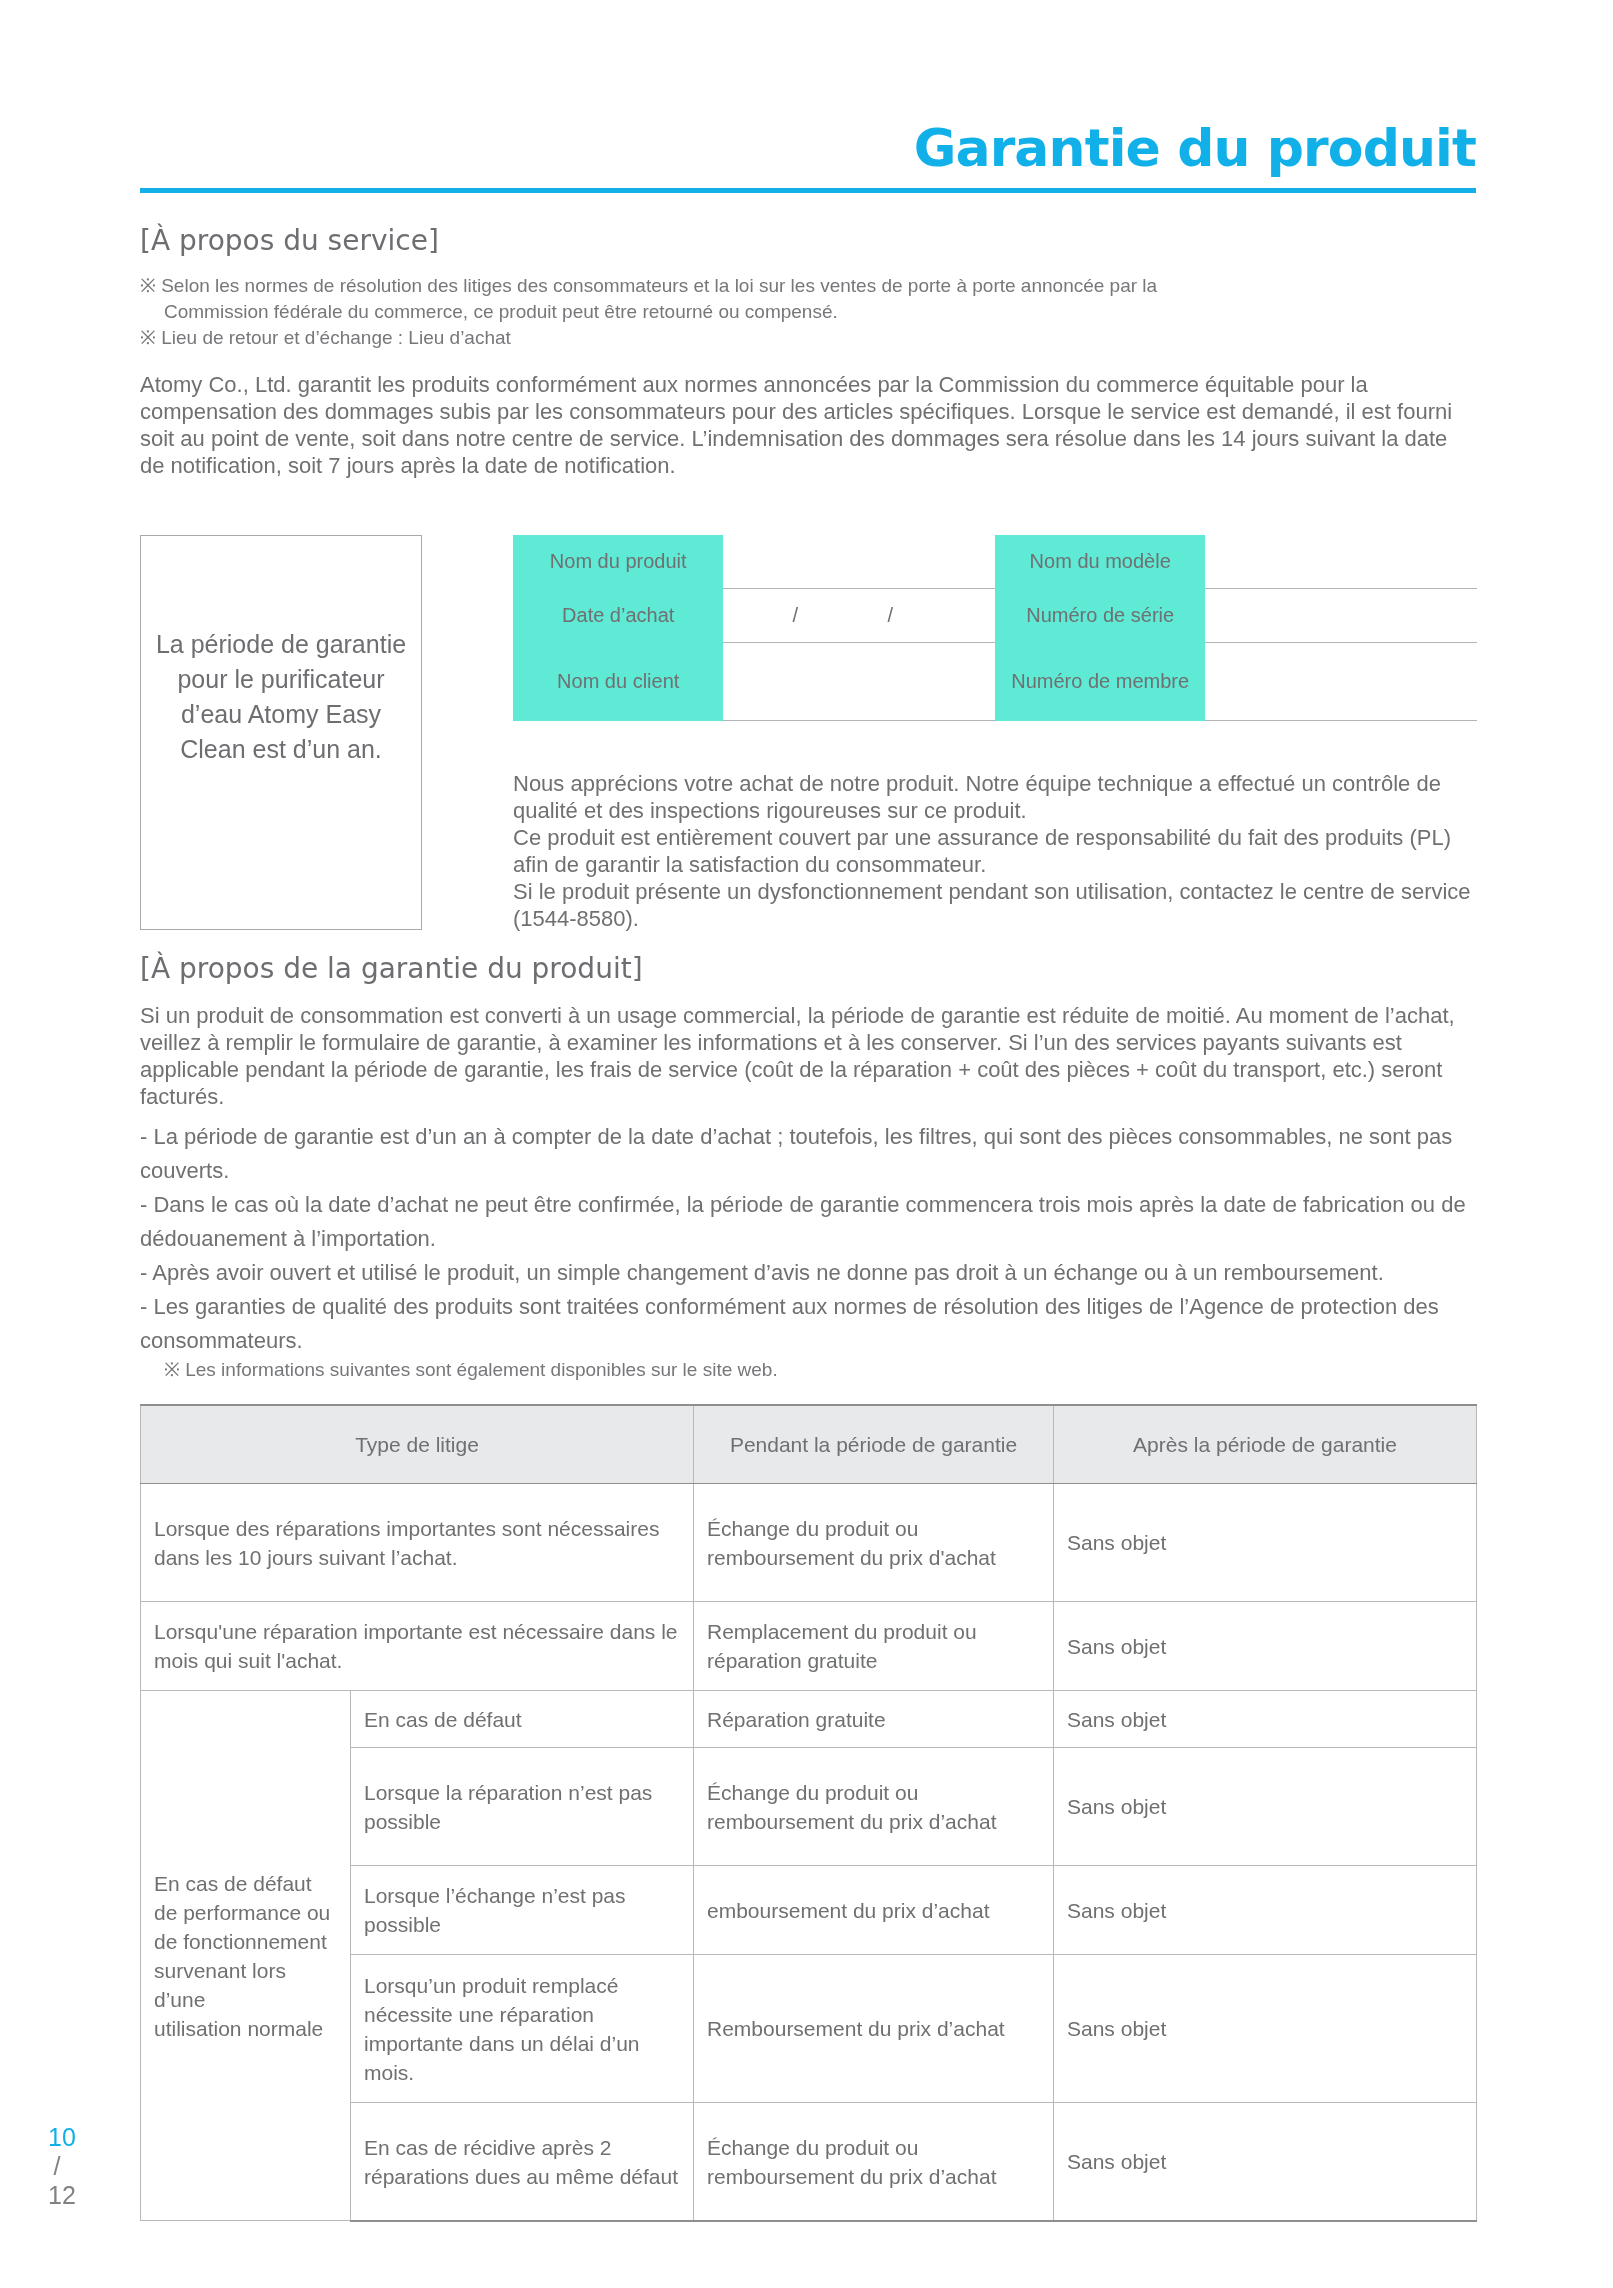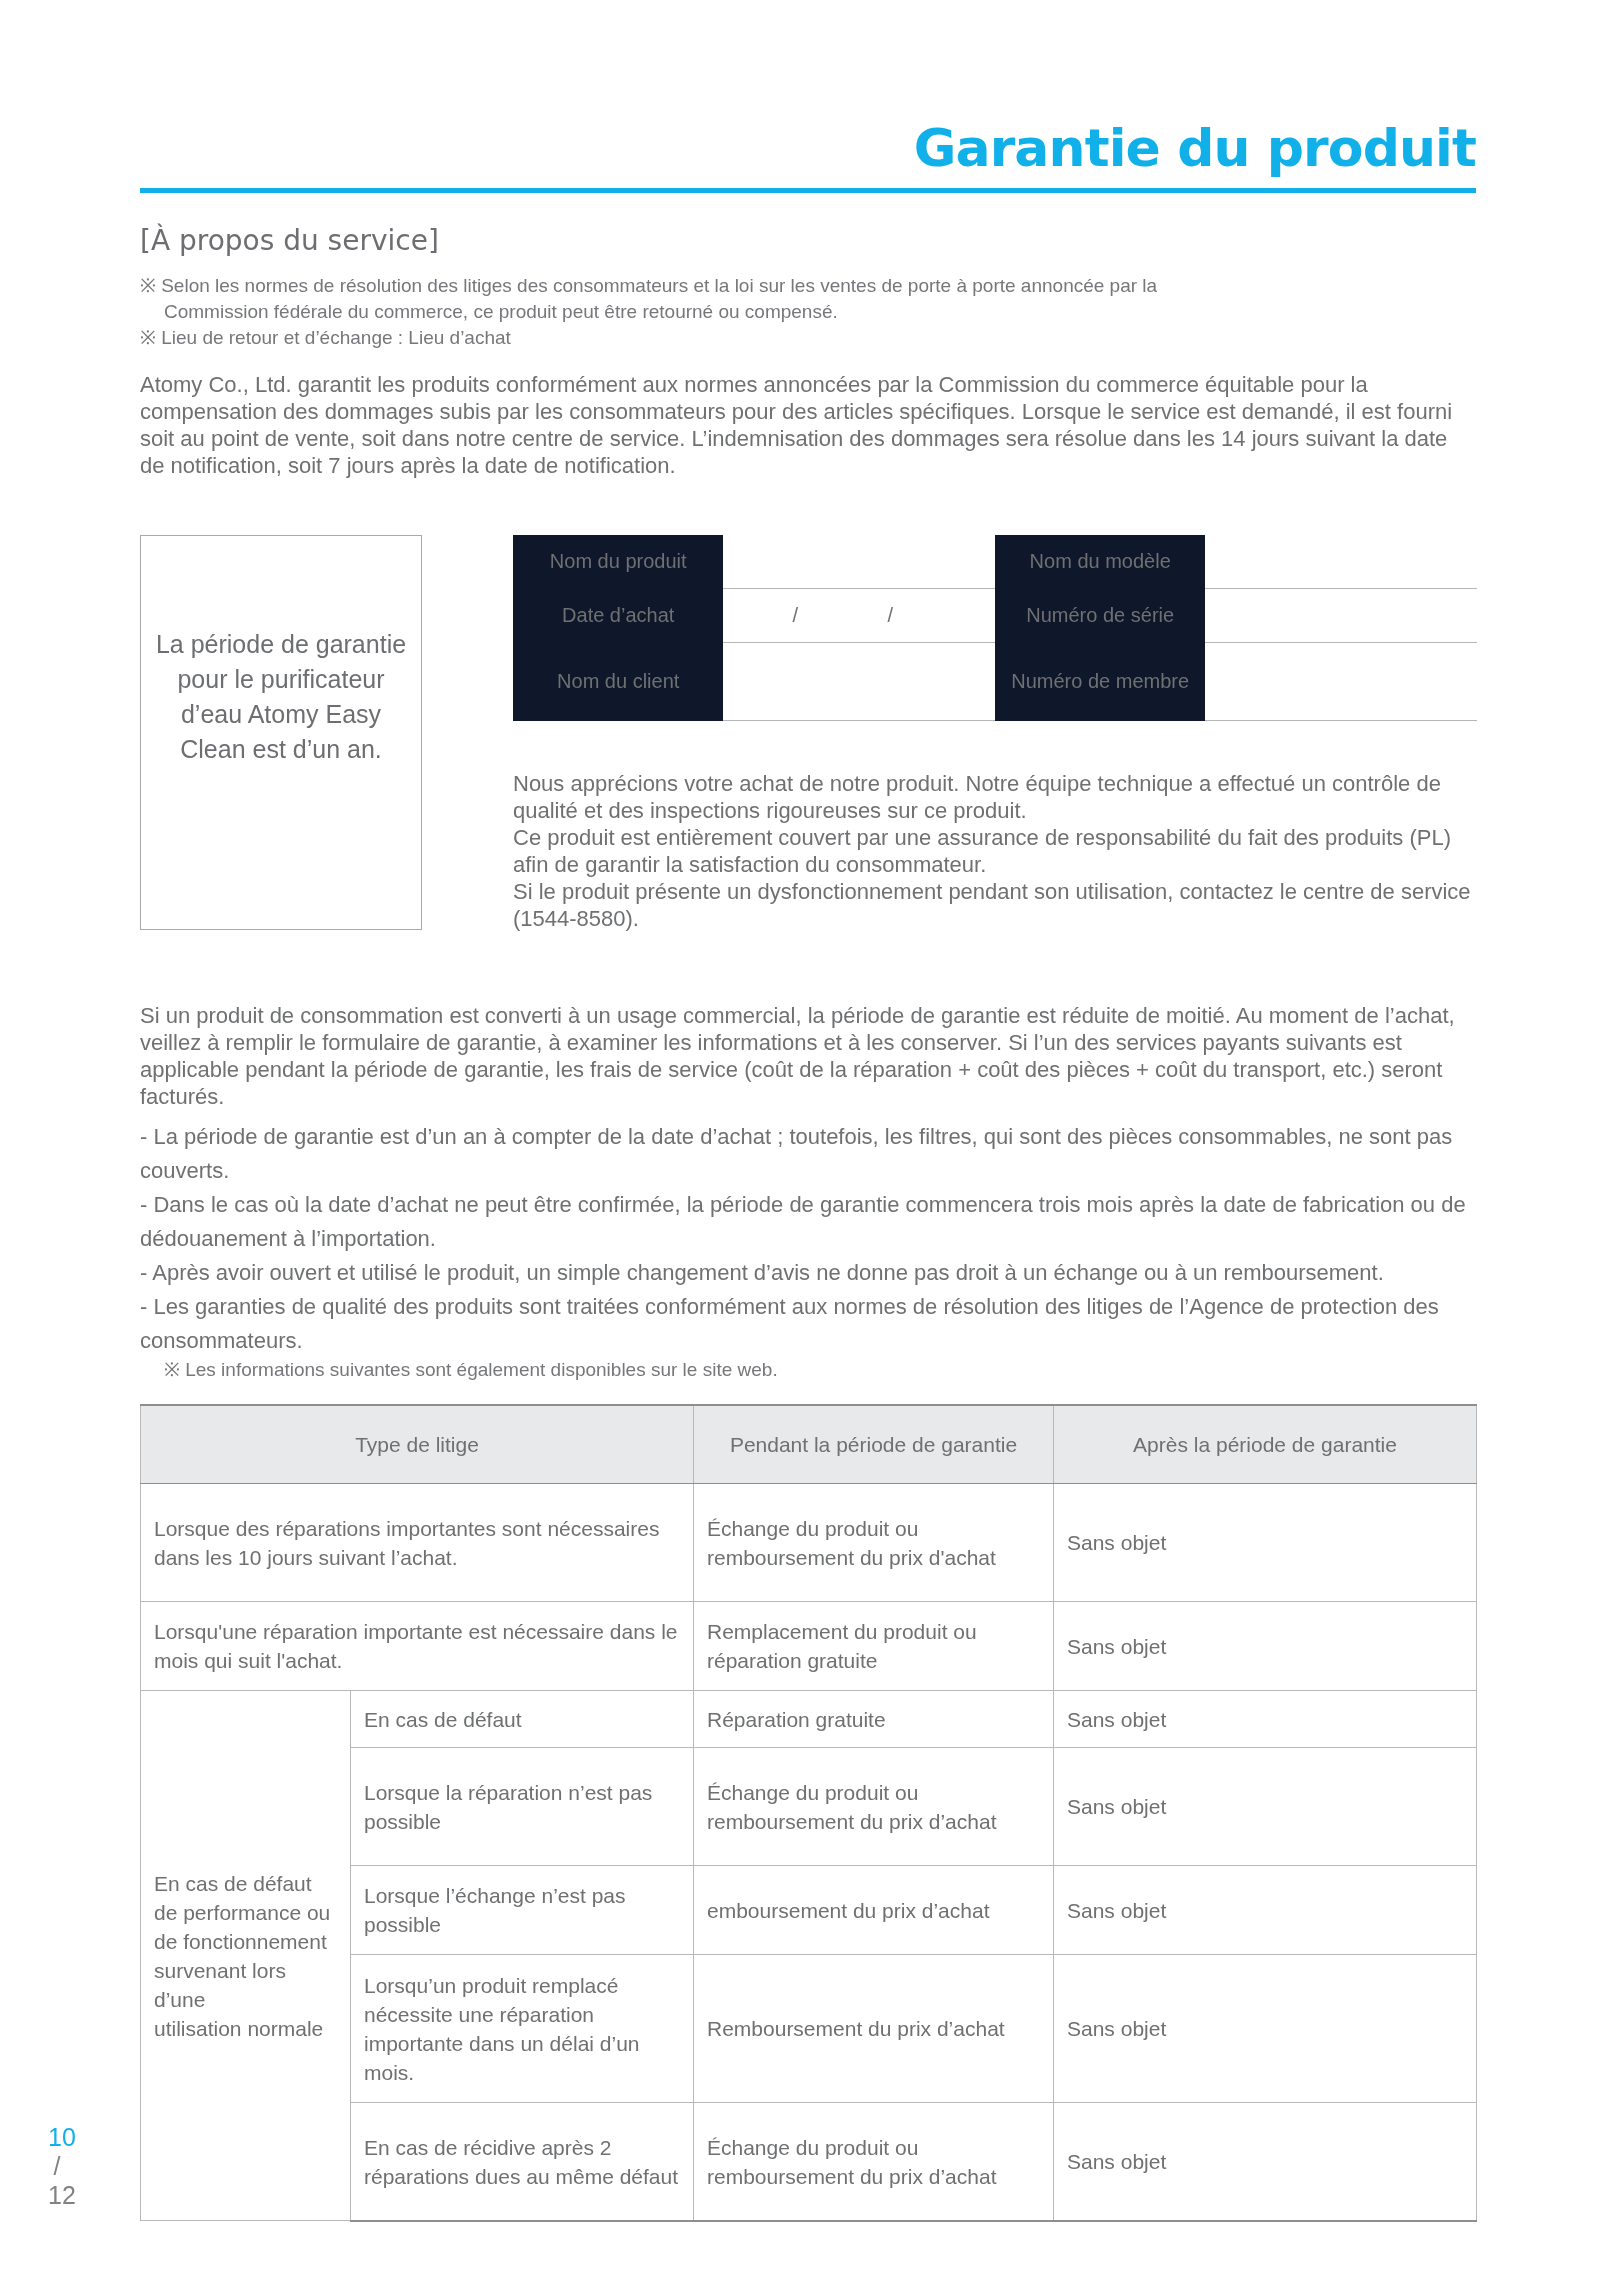--- a/index.html
+++ b/index.html
@@ -112,21 +112,21 @@
   .info-table td {
     border-top: 1.4px solid #b4b5b7;
     border-bottom: 1.4px solid #b4b5b7;
     font-size: 20px;
     line-height: 27px;
     color: #6f7072;
     padding: 5.5px 5.5px;
     vertical-align: middle;
   }
   .info-table td.lbl {
-    background: #0f172a;
+    background: #5eead4;
     text-align: center;
     border-top: none;
     border-bottom: none;
   }
   .info-table td.val {
     background: #ffffff;
     text-align: center;
   }
   .info-table tr.r1 td { height: 42px; }
   .info-table tr.r2 td { height: 42px; }
@@ -255,20 +255,21 @@
         <td class="lbl">Numéro de membre</td>
         <td class="val no-l"></td>
       </tr>
     </tbody>
   </table>
 
   <div class="beside-par" style="white-space:pre-line;">Nous apprécions votre achat de notre produit. Notre équipe technique a effectué un contrôle de qualité et des inspections rigoureuses sur ce produit.
 Ce produit est entièrement couvert par une assurance de responsabilité du fait des produits (PL) afin de garantir la satisfaction du consommateur.
 Si le produit présente un dysfonctionnement pendant son utilisation, contactez le centre de service (1544-8580).</div>
 
+  <div class="section-heading" style="left:140px; top:951px;">[À propos de la garantie du produit]</div>
 
   <div class="body-par" style="left:140px; top:1002px; width:1329px;">Si un produit de consommation est converti à un usage commercial, la période de garantie est réduite de moitié. Au moment de l’achat, veillez à remplir le formulaire de garantie, à examiner les informations et à les conserver. Si l’un des services payants suivants est applicable pendant la période de garantie, les frais de service (coût de la réparation + coût des pièces + coût du transport, etc.) seront facturés.</div>
 
   <div class="bullet-par" style="left:140px; top:1120px; width:1331px; white-space:pre-line;">- La période de garantie est d’un an à compter de la date d’achat ; toutefois, les filtres, qui sont des pièces consommables, ne sont pas couverts.
 - Dans le cas où la date d’achat ne peut être confirmée, la période de garantie commencera trois mois après la date de fabrication ou de dédouanement à l’importation.
 - Après avoir ouvert et utilisé le produit, un simple changement d’avis ne donne pas droit à un échange ou à un remboursement.
 - Les garanties de qualité des produits sont traitées conformément aux normes de résolution des litiges de l’Agence de protection des consommateurs.</div>
 
   <div class="note-line" style="left:164px; top:1357px; width:1311px;">※ Les informations suivantes sont également disponibles sur le site web.</div>
 

